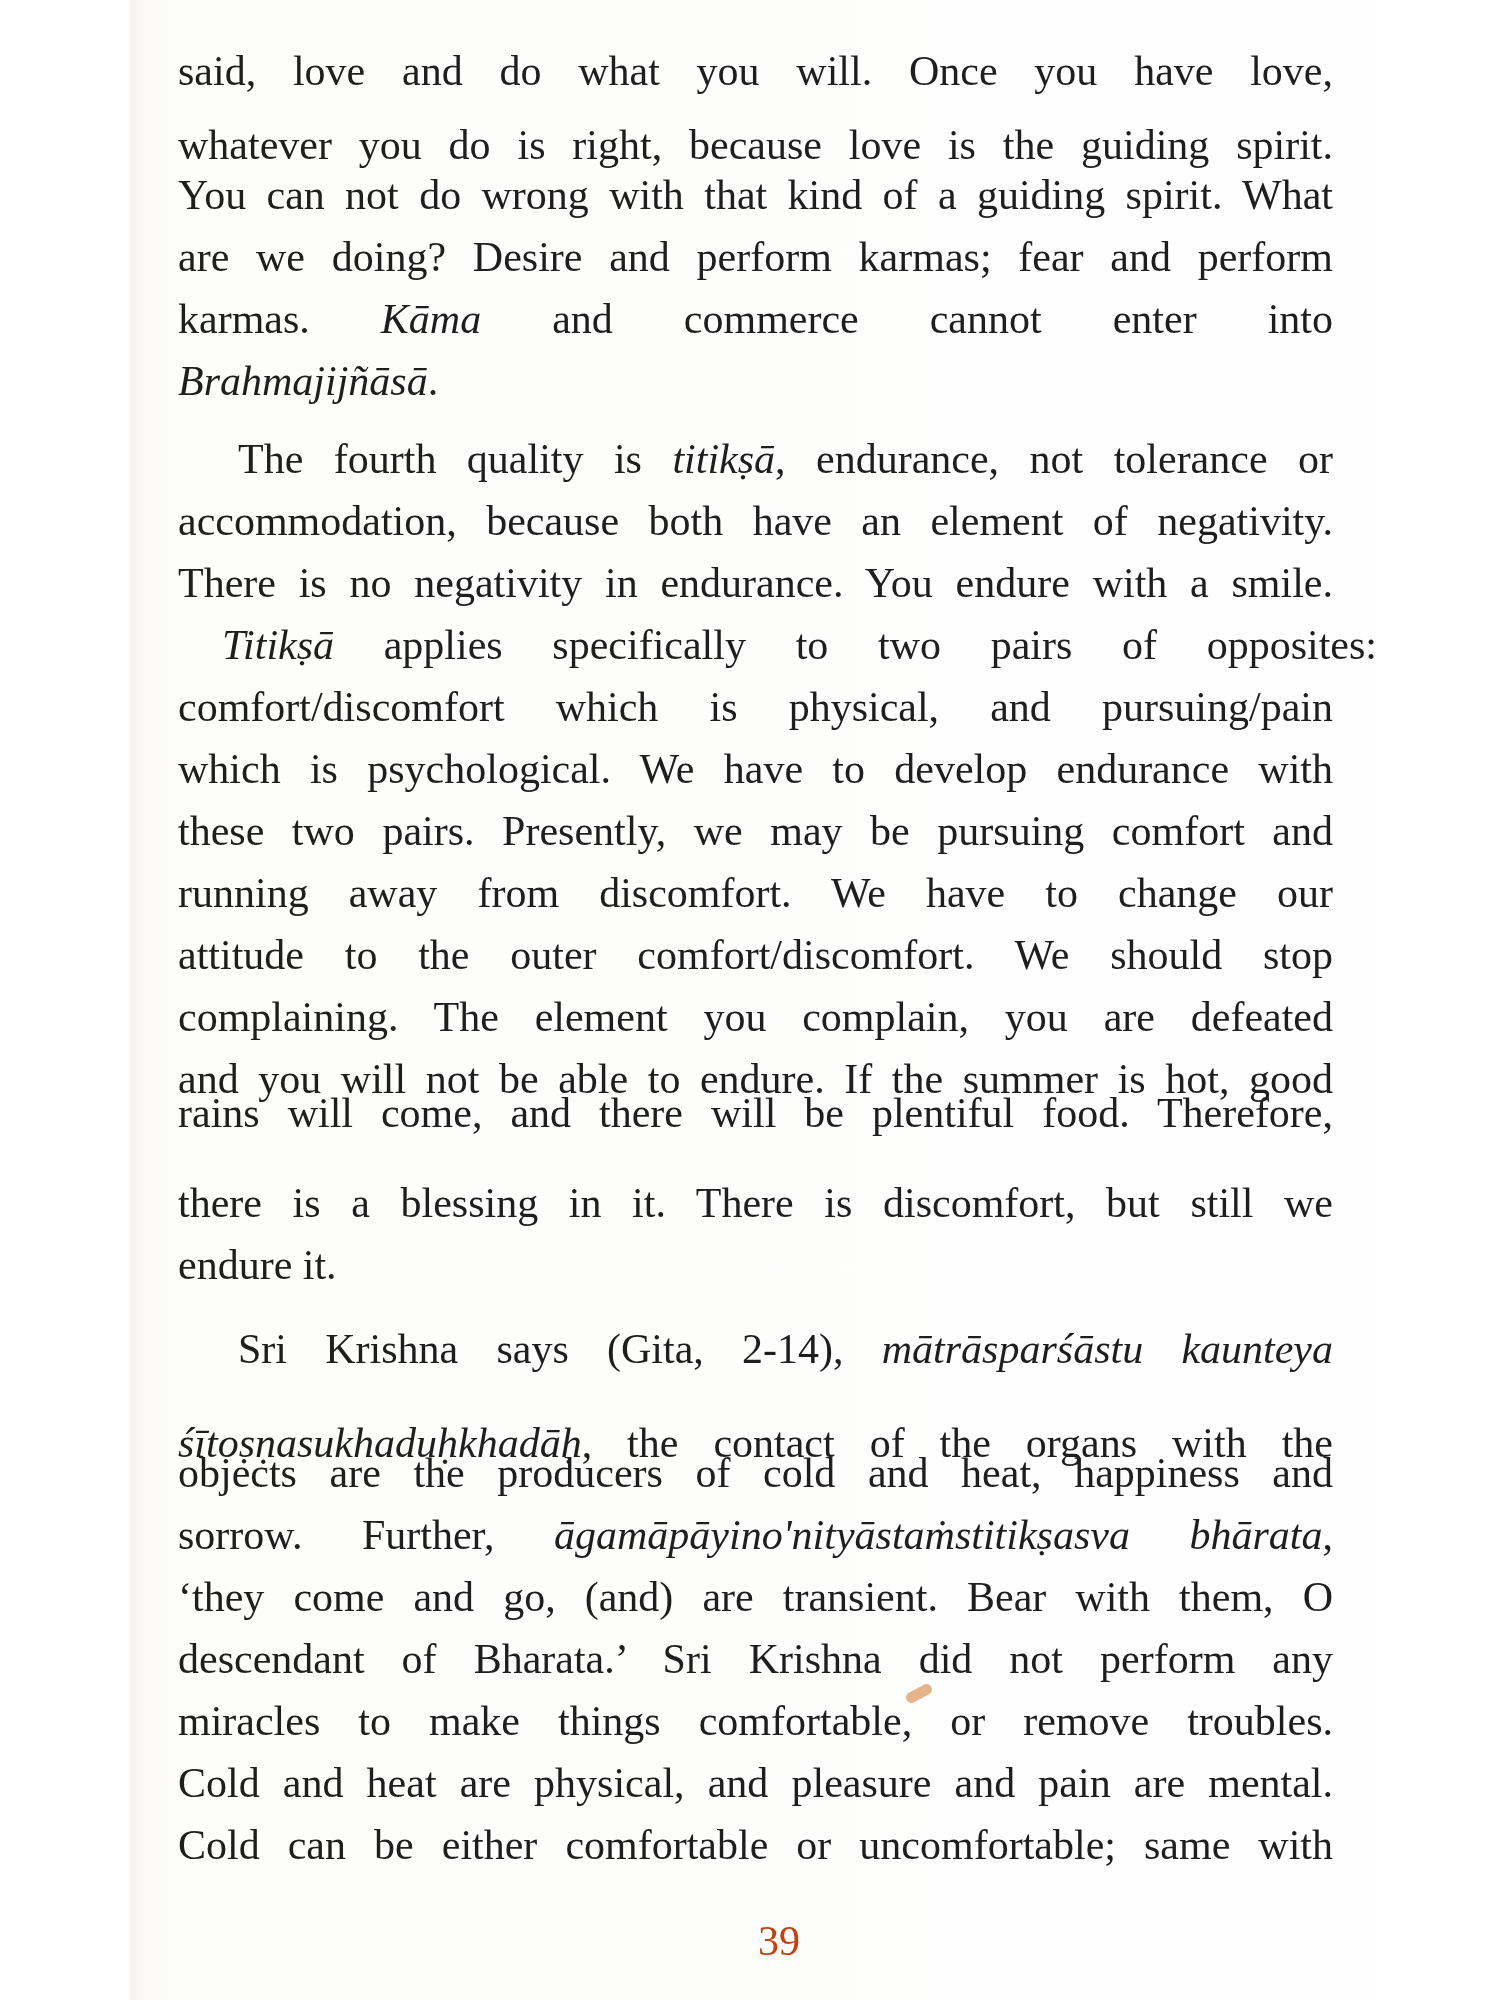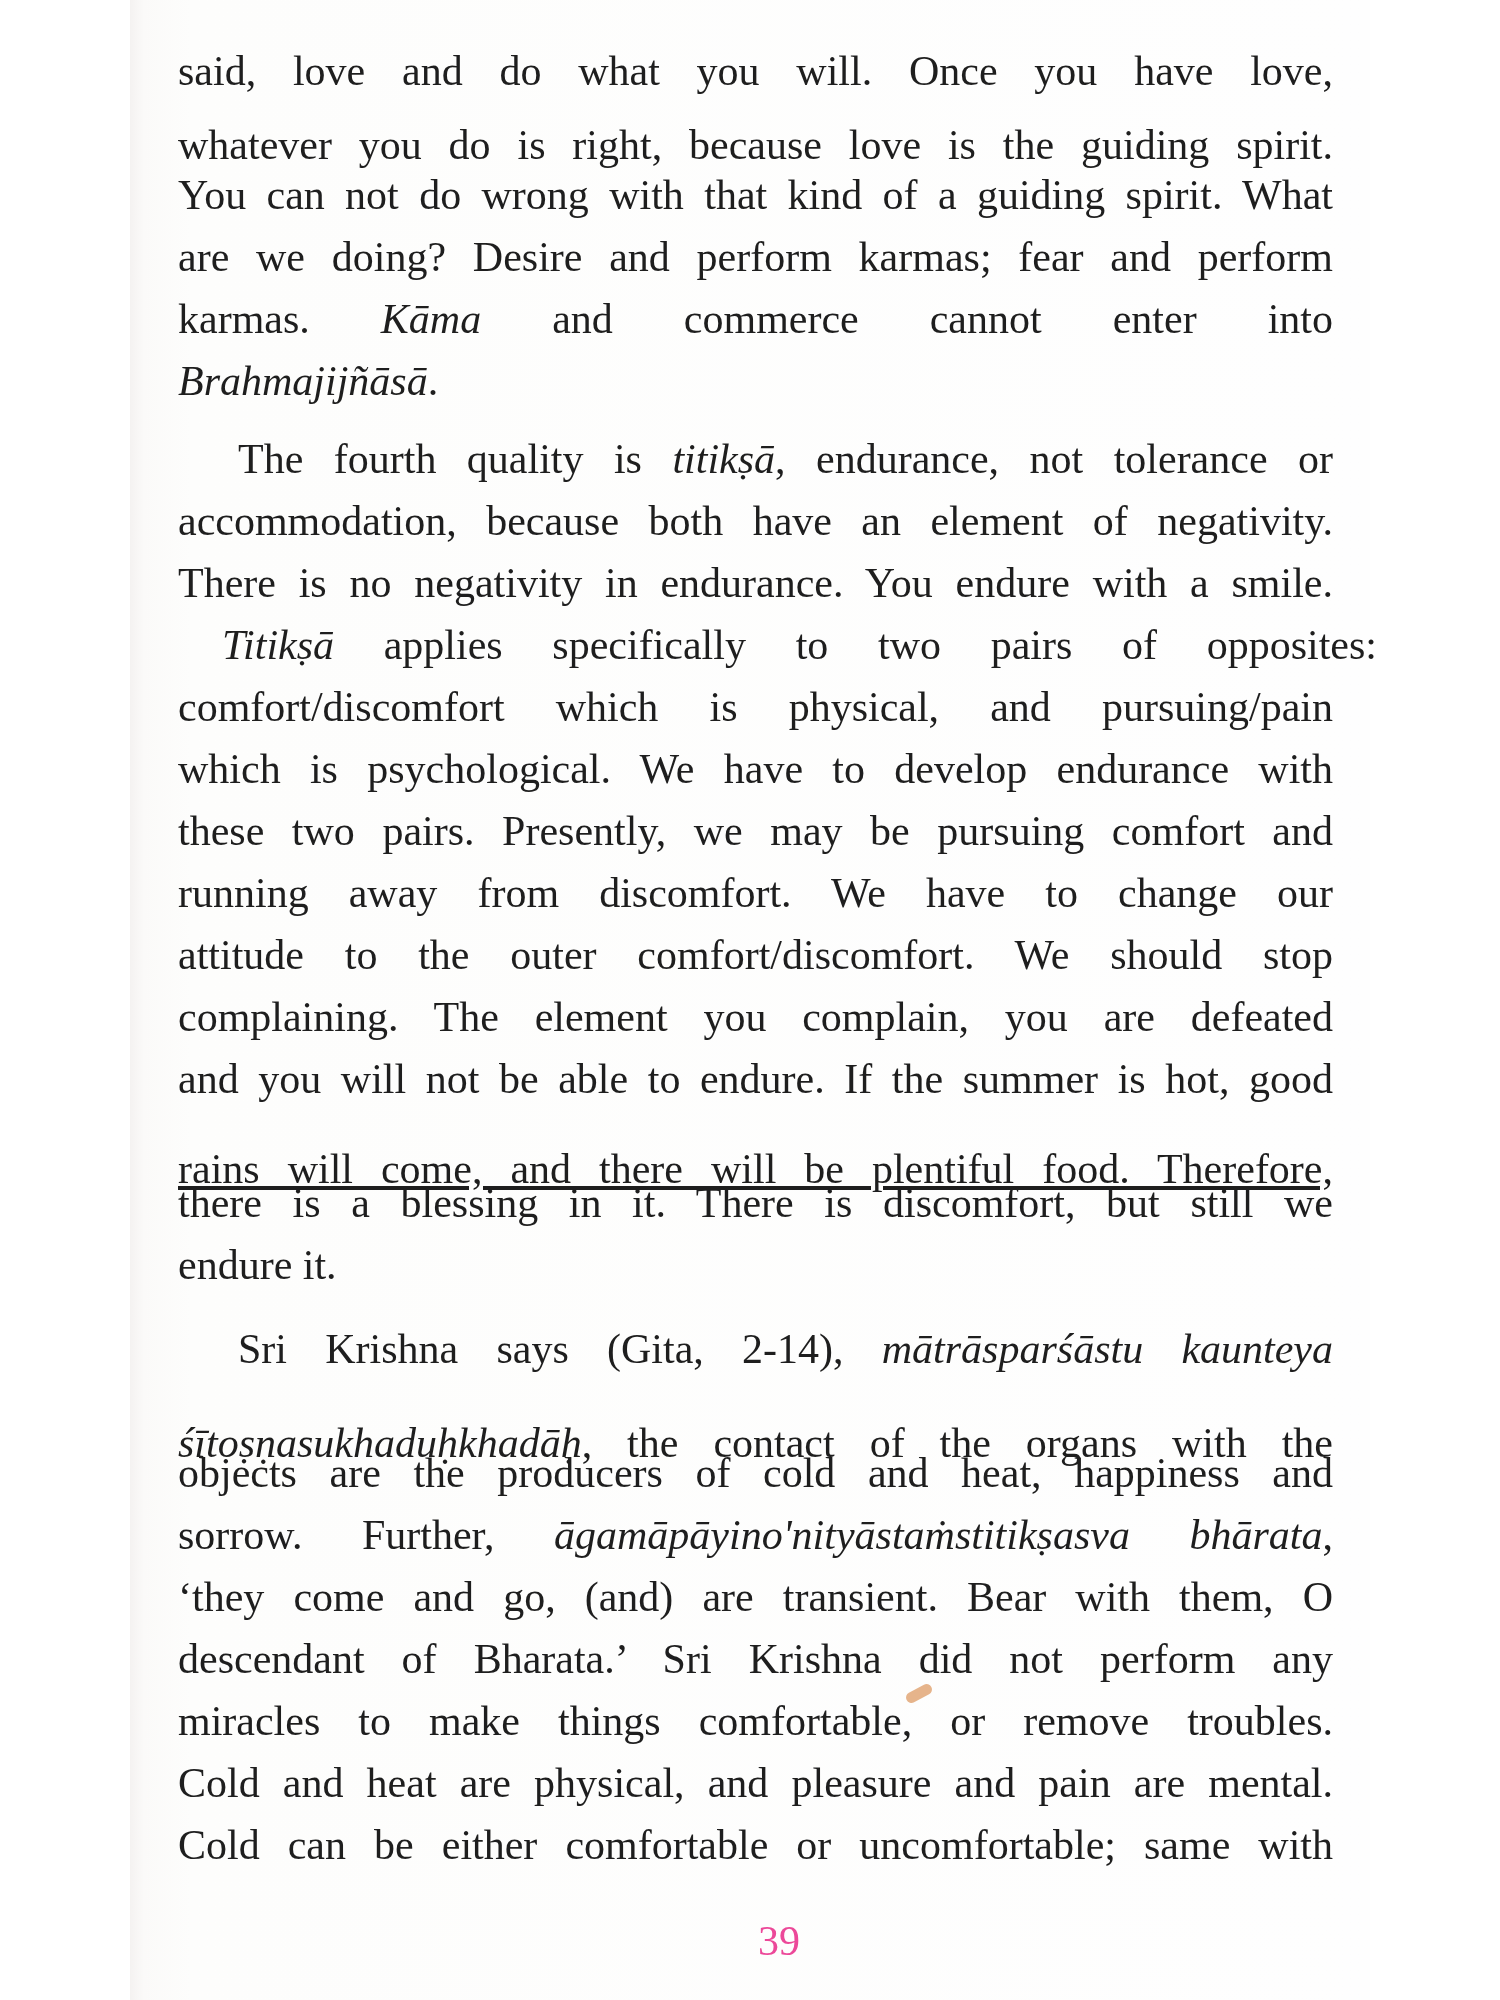--- a/index.html
+++ b/index.html
@@ -49,21 +49,21 @@
       width: 1095px;
     }
     .seg-it { font-style: italic; }
     .page-number {
       position: absolute;
       left: 758px;
       top: 1916px;
       font-family: "Liberation Serif", "DejaVu Serif", serif;
       font-size: 42px;
       line-height: 50px;
-      color: #ec4899;
+      color: #c2410c;
     }
     .stain {
       position: absolute;
       left: 905px;
       top: 1688px;
       width: 28px;
       height: 11px;
       border-radius: 6px;
       background: #e2a777;
       opacity: 0.85;
@@ -88,21 +88,21 @@
       <div class="line" style="top: 490px;"><span>accommodation, because both have an element of negativity.</span></div>
       <div class="line" style="top: 552px;"><span>There is no negativity in endurance. You endure with a smile.</span></div>
       <div class="line" style="top: 614px; margin-left: 44px;"><span class="seg-it">Titikṣā</span><span> applies specifically to two pairs of opposites:</span></div>
       <div class="line" style="top: 676px;"><span>comfort/discomfort which is physical, and pursuing/pain</span></div>
       <div class="line" style="top: 738px;"><span>which is psychological. We have to develop endurance with</span></div>
       <div class="line" style="top: 800px;"><span>these two pairs. Presently, we may be pursuing comfort and</span></div>
       <div class="line" style="top: 862px;"><span>running away from discomfort. We have to change our</span></div>
       <div class="line" style="top: 924px;"><span>attitude to the outer comfort/discomfort. We should stop</span></div>
       <div class="line" style="top: 986px;"><span>complaining. The element you complain, you are defeated</span></div>
       <div class="line" style="top: 1048px;"><span>and you will not be able to endure. If the summer is hot, good</span></div>
-      <div class="line" style="top: 1138px; text-decoration: underline;"><span>rains will come, and there will be plentiful food. Therefore,</span></div>
+      <div class="line" style="top: 1082px;"><span>rains will come, and there will be plentiful food. Therefore,</span></div>
       <div class="line" style="top: 1172px;"><span>there is a blessing in it. There is discomfort, but still we</span></div>
       <div class="line last" style="top: 1234px;"><span>endure it.</span></div>
     </div>
     <div>
       <div class="line indent" style="top: 1318px;"><span>Sri Krishna says (Gita, 2-14), </span><span class="seg-it">mātrāsparśāstu kaunteya</span></div>
       <div class="line" style="top: 1380px; margin-top: 32px;"><span class="seg-it">śītoṣṇasukhaduḥkhadāḥ</span><span>, the contact of the organs with the</span></div>
       <div class="line" style="top: 1442px;"><span>objects are the producers of cold and heat, happiness and</span></div>
       <div class="line" style="top: 1504px;"><span>sorrow. Further, </span><span class="seg-it">āgamāpāyino'nityāstaṁstitikṣasva bhārata</span><span>,</span></div>
       <div class="line" style="top: 1566px;"><span>‘they come and go, (and) are transient. Bear with them, O</span></div>
       <div class="line" style="top: 1628px;"><span>descendant of Bharata.’ Sri Krishna did not perform any</span></div>

